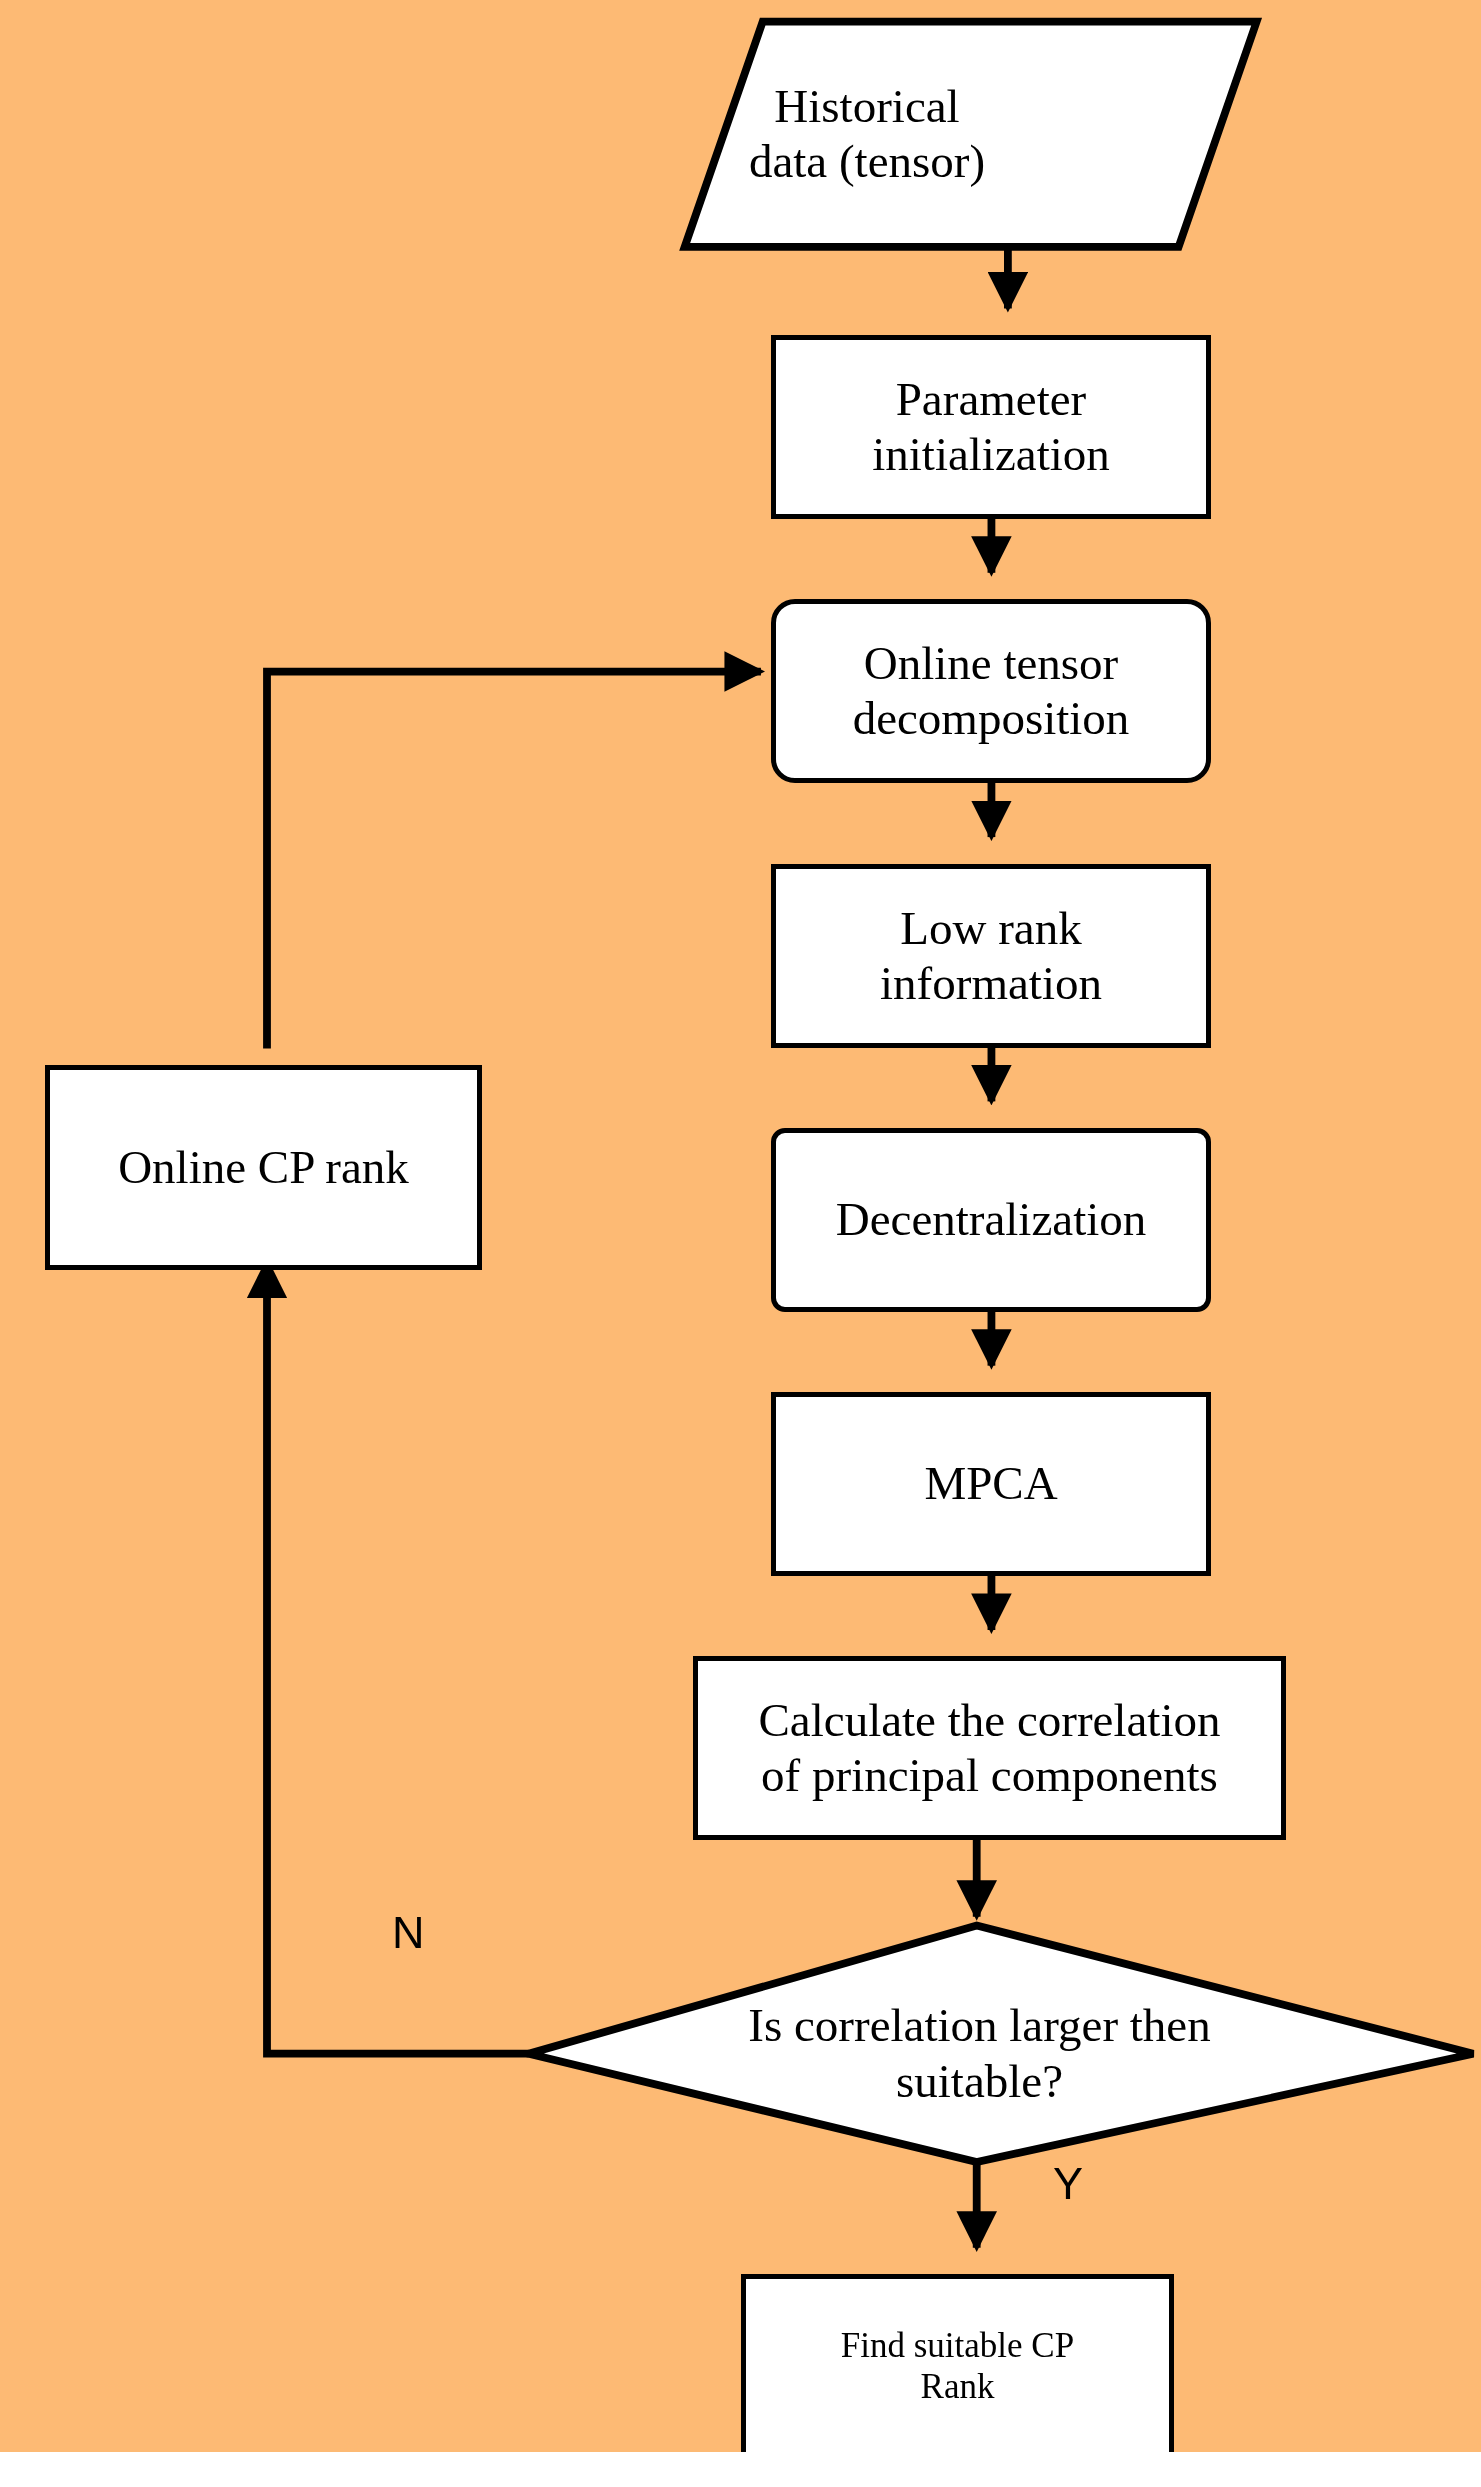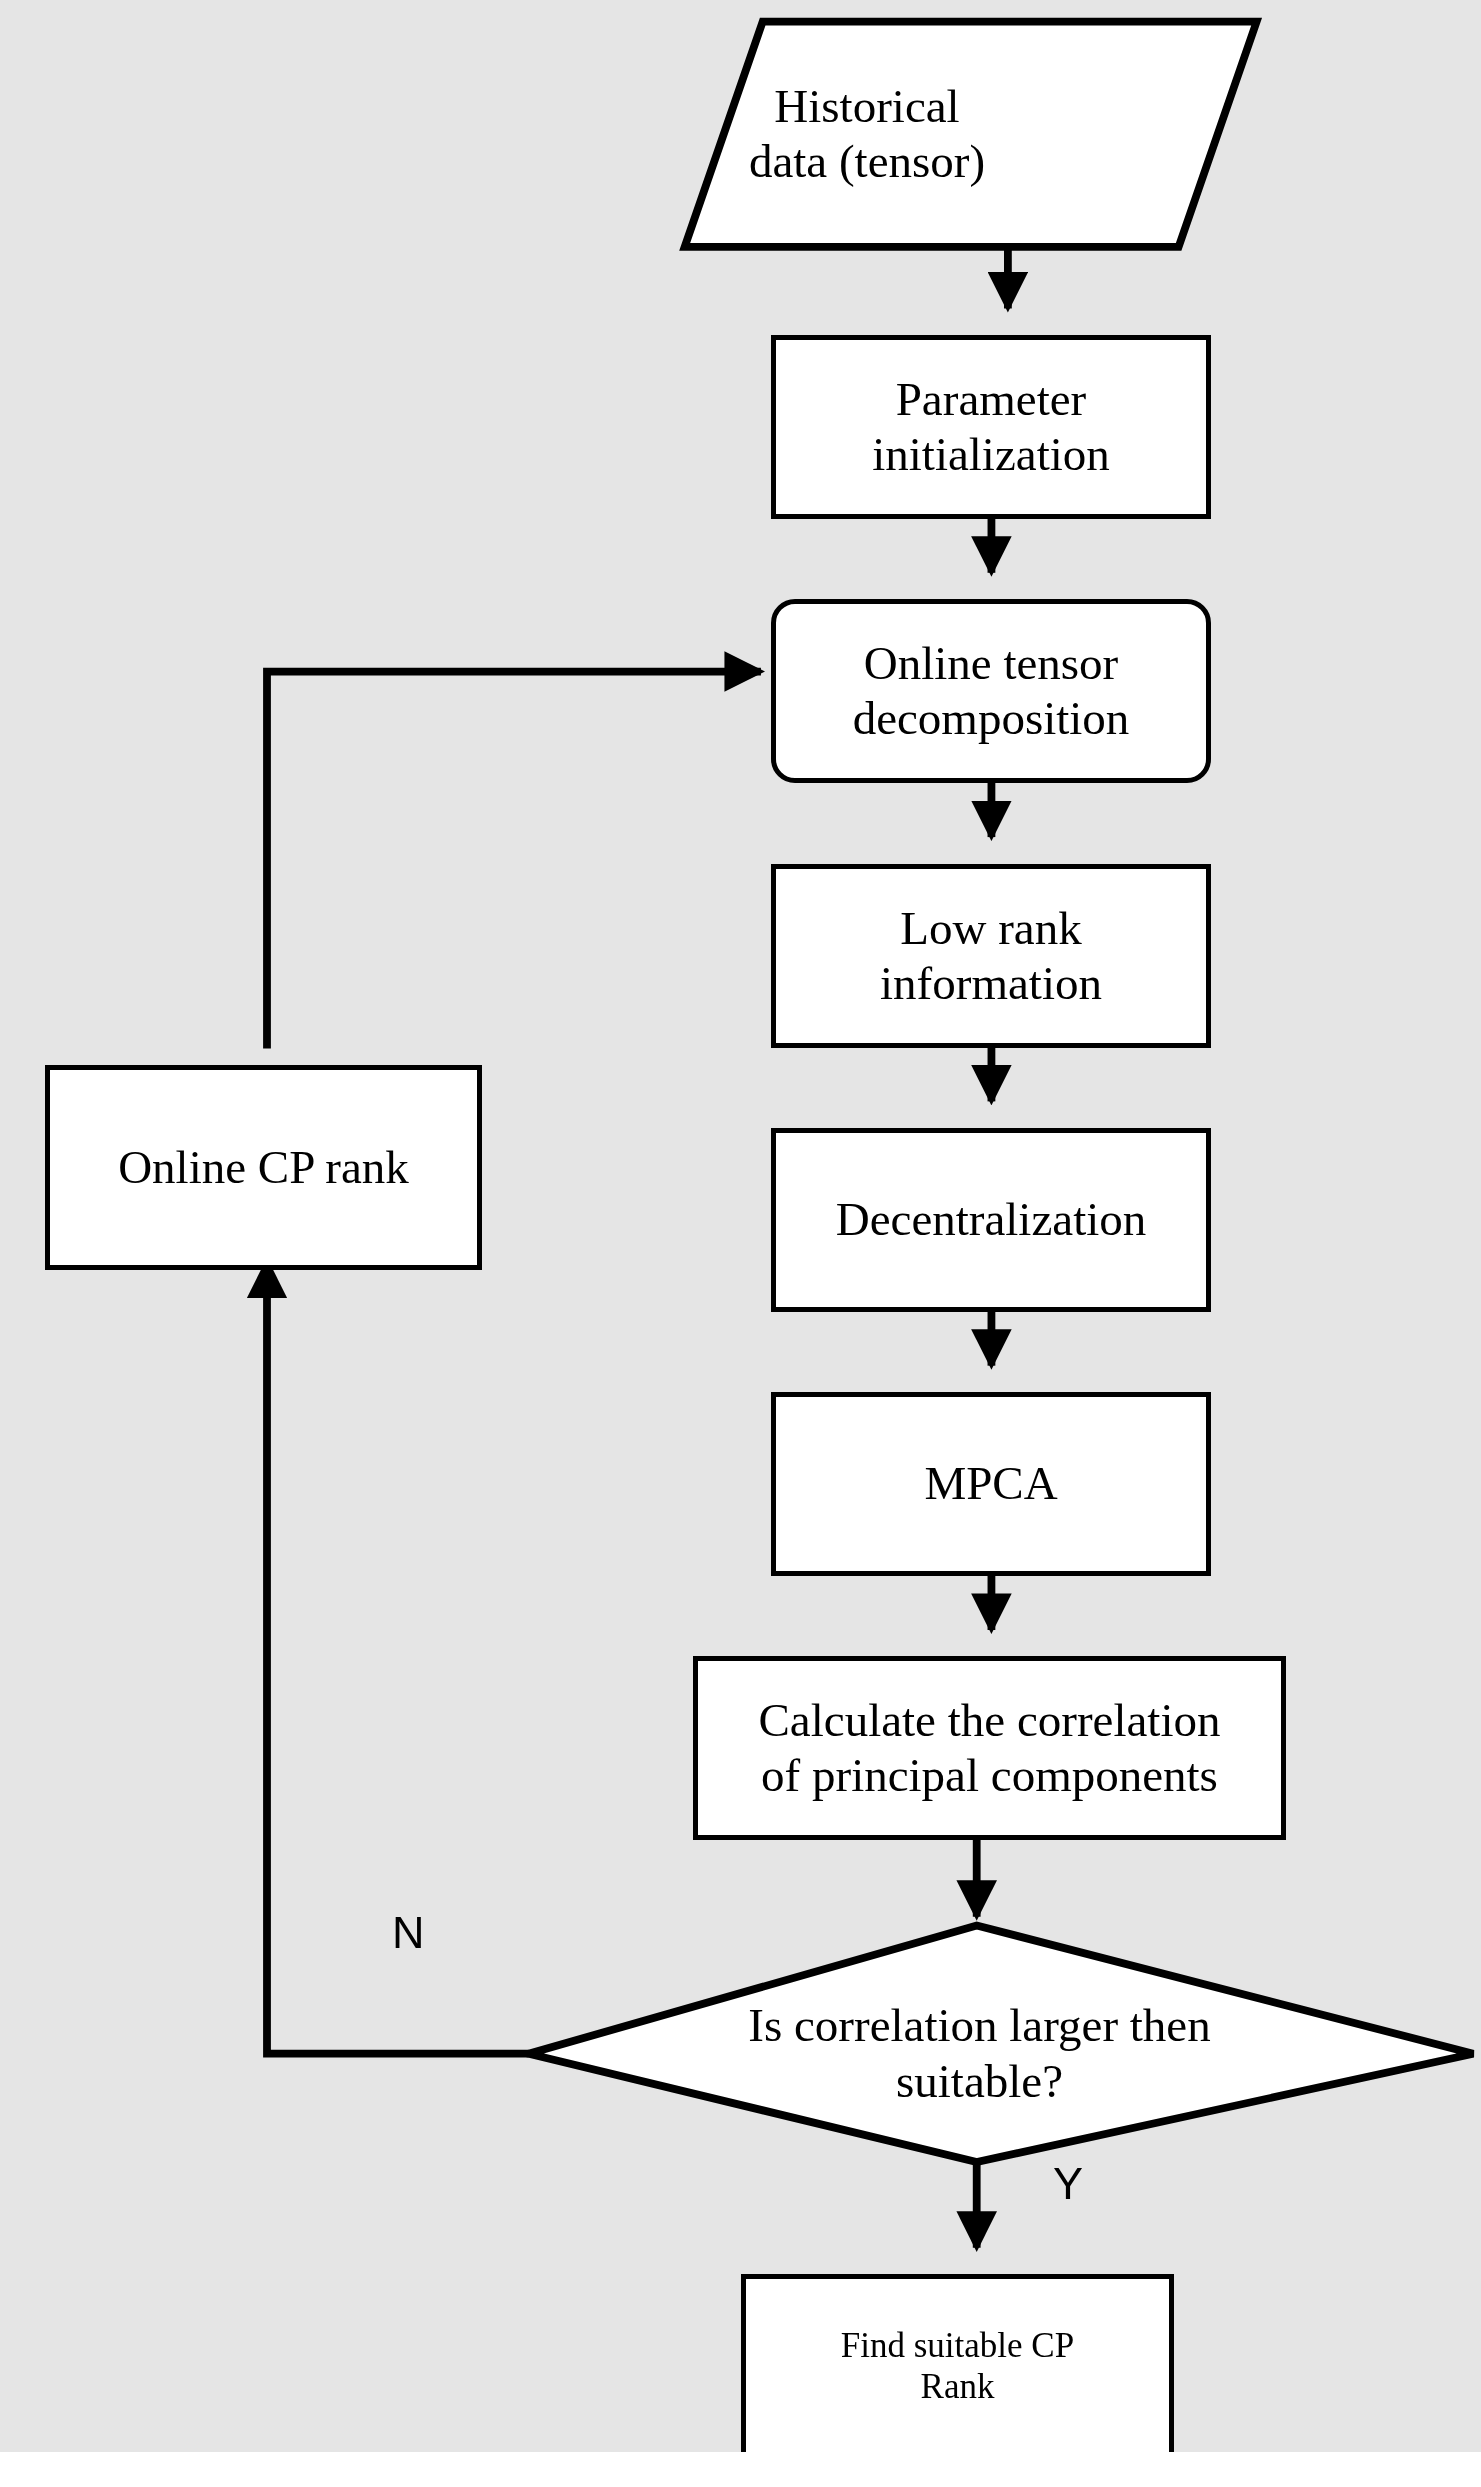--- a/index.html
+++ b/index.html
@@ -5,21 +5,21 @@
 <style>
   html, body {
     margin: 0;
     padding: 0;
     background: #ffffff;
   }
   #canvas {
     position: relative;
     width: 1482px;
     height: 2452px;
-    background: #e5e5e5;
+    background: #fdba74;
     overflow: hidden;
     font-family: "Liberation Serif", "DejaVu Serif", serif;
   }
   svg.layer {
     position: absolute;
     left: 0;
     top: 0;
     width: 1482px;
     height: 2487px;
     pointer-events: none;
@@ -62,20 +62,21 @@
     font-size: 47px;
     border-radius: 24px;
   }
   #node-low-rank {
     left: 771px; top: 848px; width: 440px; height: 184px;
     font-size: 47px;
   }
   #node-decentralization {
     left: 771px; top: 1112px; width: 440px; height: 184px;
     font-size: 47px;
+    border-radius: 14px;
   }
   #node-mpca {
     left: 771px; top: 1376px; width: 440px; height: 184px;
     font-size: 47px;
   }
   #node-calc-corr {
     left: 693px; top: 1640px; width: 593px; height: 184px;
     font-size: 47px;
   }
   #node-update-rank {

